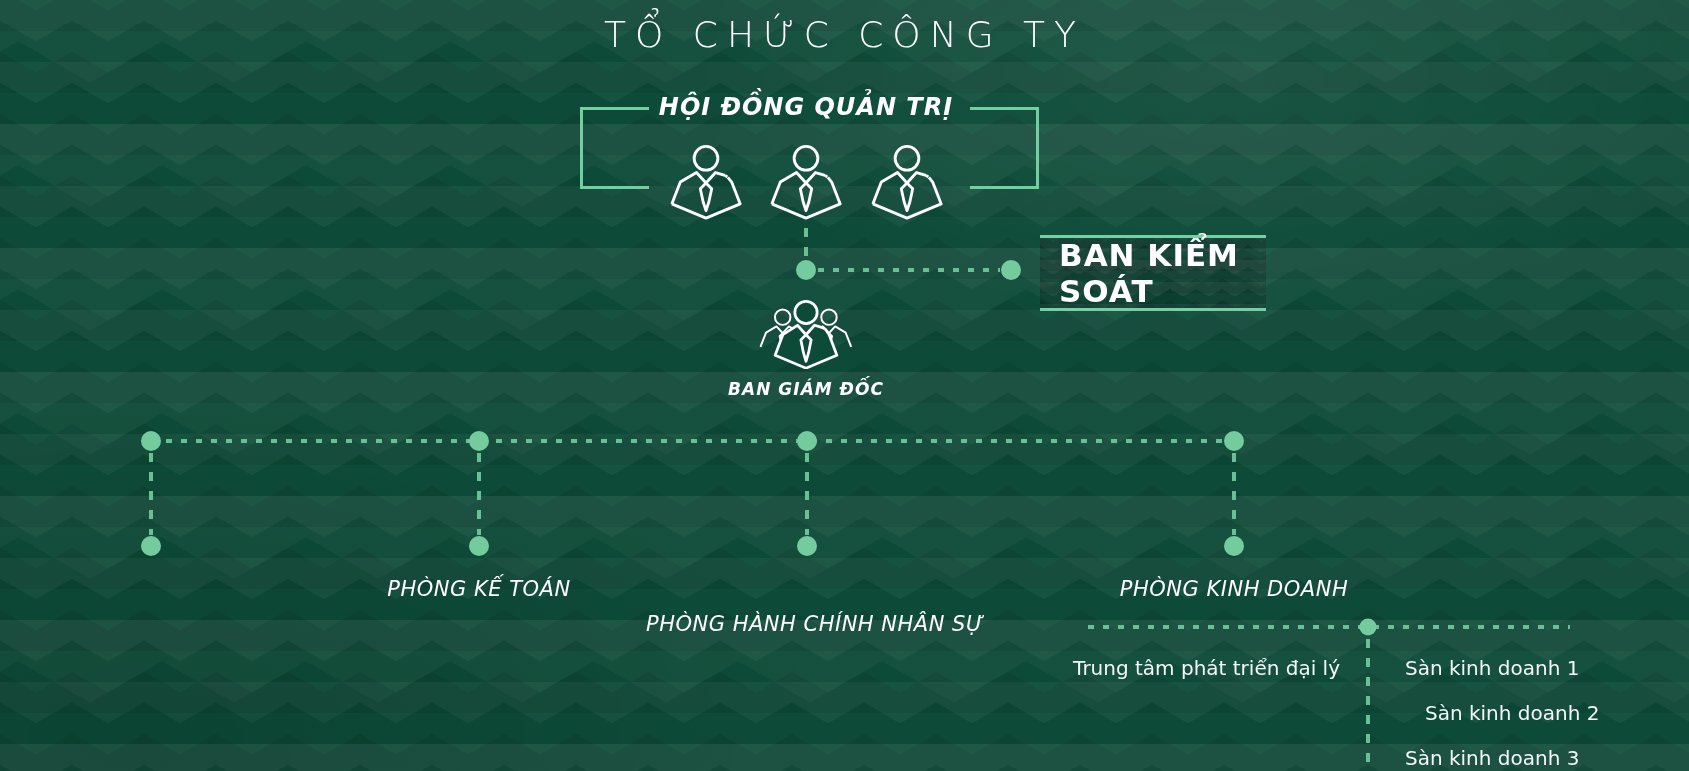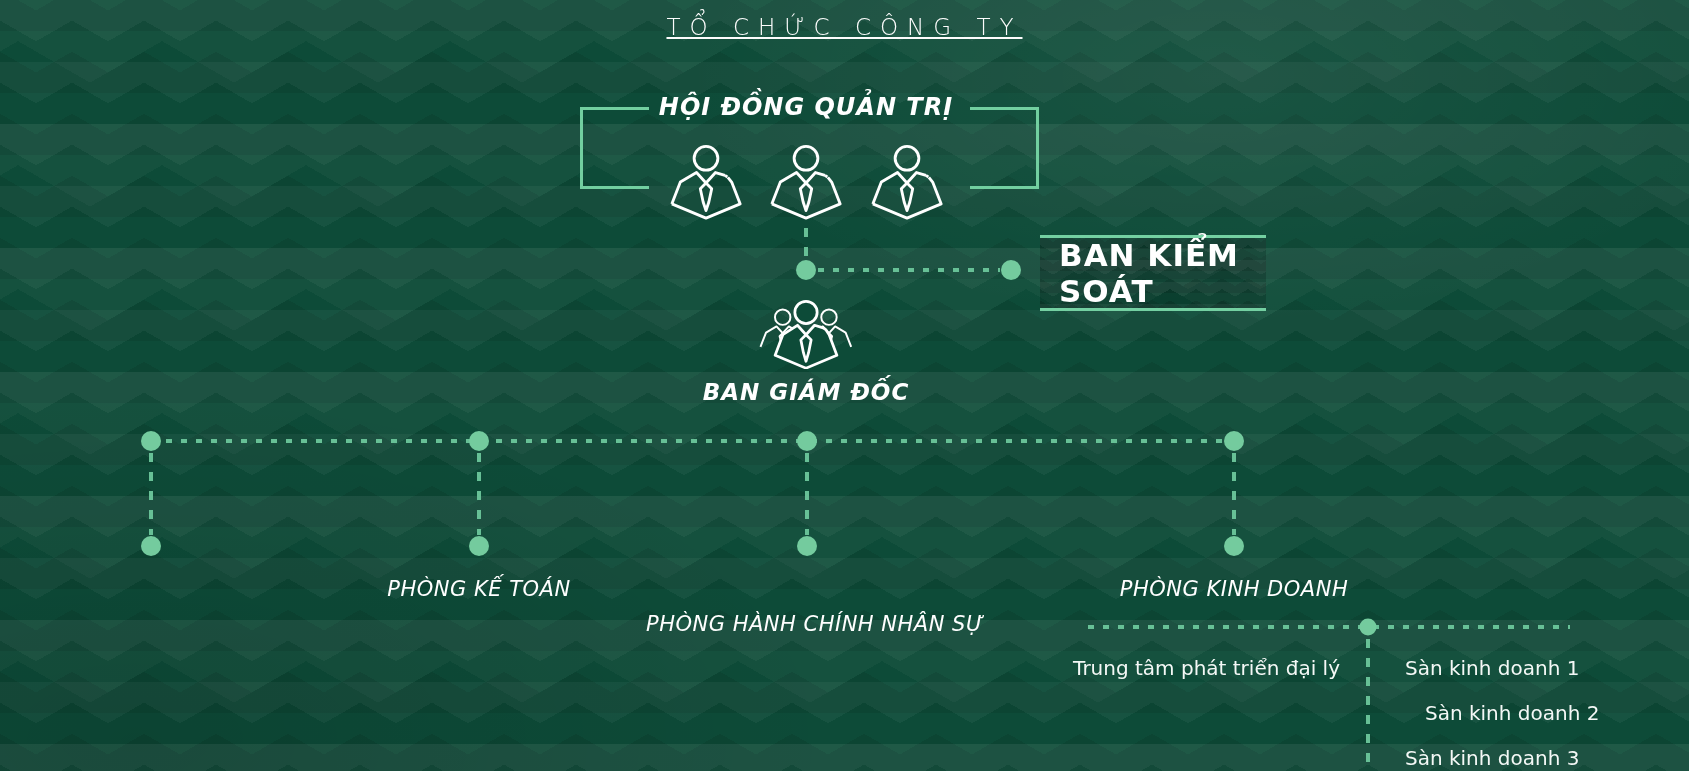--- a/index.html
+++ b/index.html
@@ -12,26 +12,26 @@
       radial-gradient(1200px 600px at 8% 96%, rgba(0,0,0,0.10), rgba(0,0,0,0) 60%),
       conic-gradient(from -60deg at 50% 66.67%, rgba(255,255,255,0.045) 0 120deg, rgba(0,0,0,0) 0),
       conic-gradient(from 120deg at 50% 33.33%, rgba(0,0,0,0.085) 0 120deg, rgba(0,0,0,0) 0),
       conic-gradient(from -60deg at 50% 66.67%, rgba(255,255,255,0.03) 0 120deg, rgba(0,0,0,0) 0);
     background-size:100% 100%,100% 100%,72px 62px,72px 62px,144px 124px;
     background-position:0 0,0 0,0 0,36px 31px,18px 0;
   }
   .abs{position:absolute;}
   .title{
     left:0;right:0;top:14px;text-align:center;
-    font-size:23px;font-weight:300;letter-spacing:9px;color:#fdfdfd;text-decoration:underline;
+    font-size:36px;font-weight:300;letter-spacing:9px;color:#fdfdfd;
   }
   .h-bold{font-weight:bold;color:#fff;white-space:nowrap;}
   .center-x{transform:translateX(-50%);font-style:italic;}
   .board-label{left:806px;top:93px;font-size:24px;letter-spacing:1px;}
-  .mgmt-label{left:806px;top:379px;font-size:23px;letter-spacing:1px;}
+  .mgmt-label{left:806px;top:379px;font-size:17px;letter-spacing:1px;}
   .bracket{width:66px;height:76px;top:107px;}
   .bracket-left{left:580px;border-left:3px solid #72cfa0;border-top:3px solid #72cfa0;border-bottom:3px solid #72cfa0;}
   .bracket-right{left:970px;border-right:3px solid #72cfa0;border-top:3px solid #72cfa0;border-bottom:3px solid #72cfa0;}
   .dot{width:20px;height:20px;border-radius:50%;background:#74cb9e;transform:translate(-50%,-50%);}
   .dot-s{width:17px;height:17px;}
   .hline{height:4px;background-image:repeating-linear-gradient(to right,#67c096 0 6px,rgba(0,0,0,0) 6px 15px);}
   .vline{width:4px;background-image:repeating-linear-gradient(to bottom,#67c096 0 9px,rgba(0,0,0,0) 9px 19px);}
   .ks-box{
     left:1040px;top:235px;width:226px;height:70px;
     border-top:3px solid #74d0a2;border-bottom:3px solid #74d0a2;

